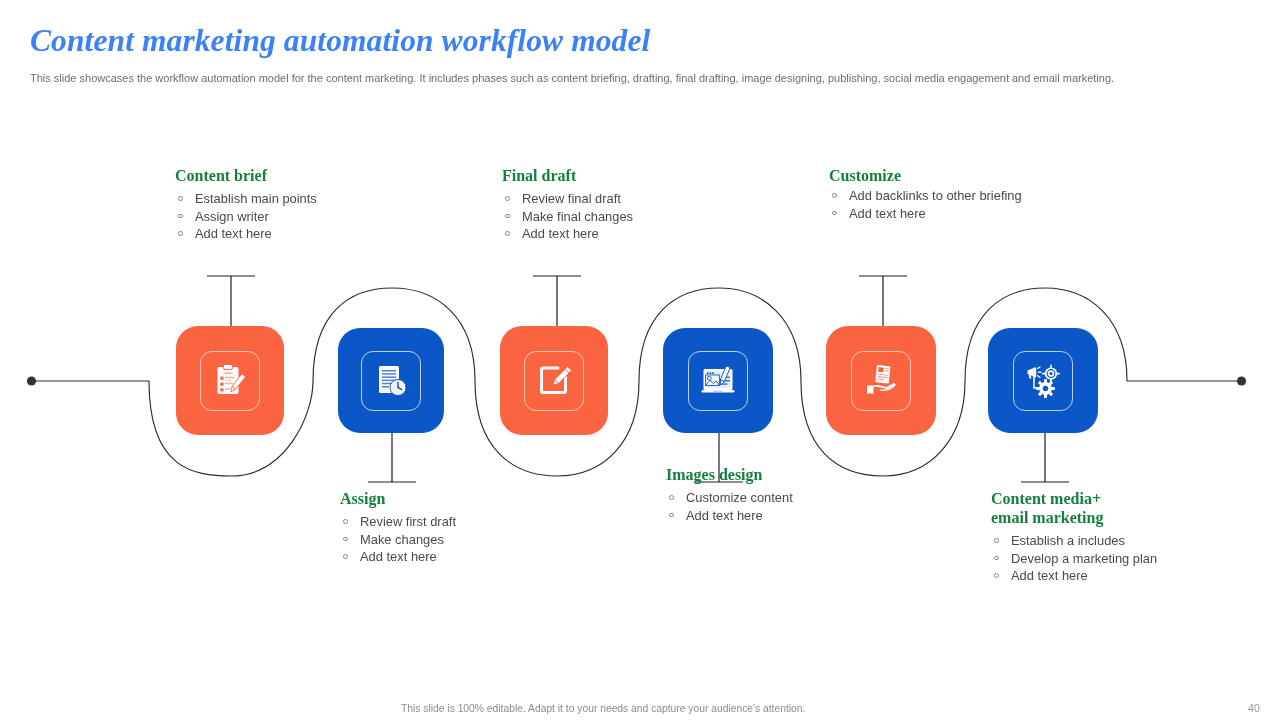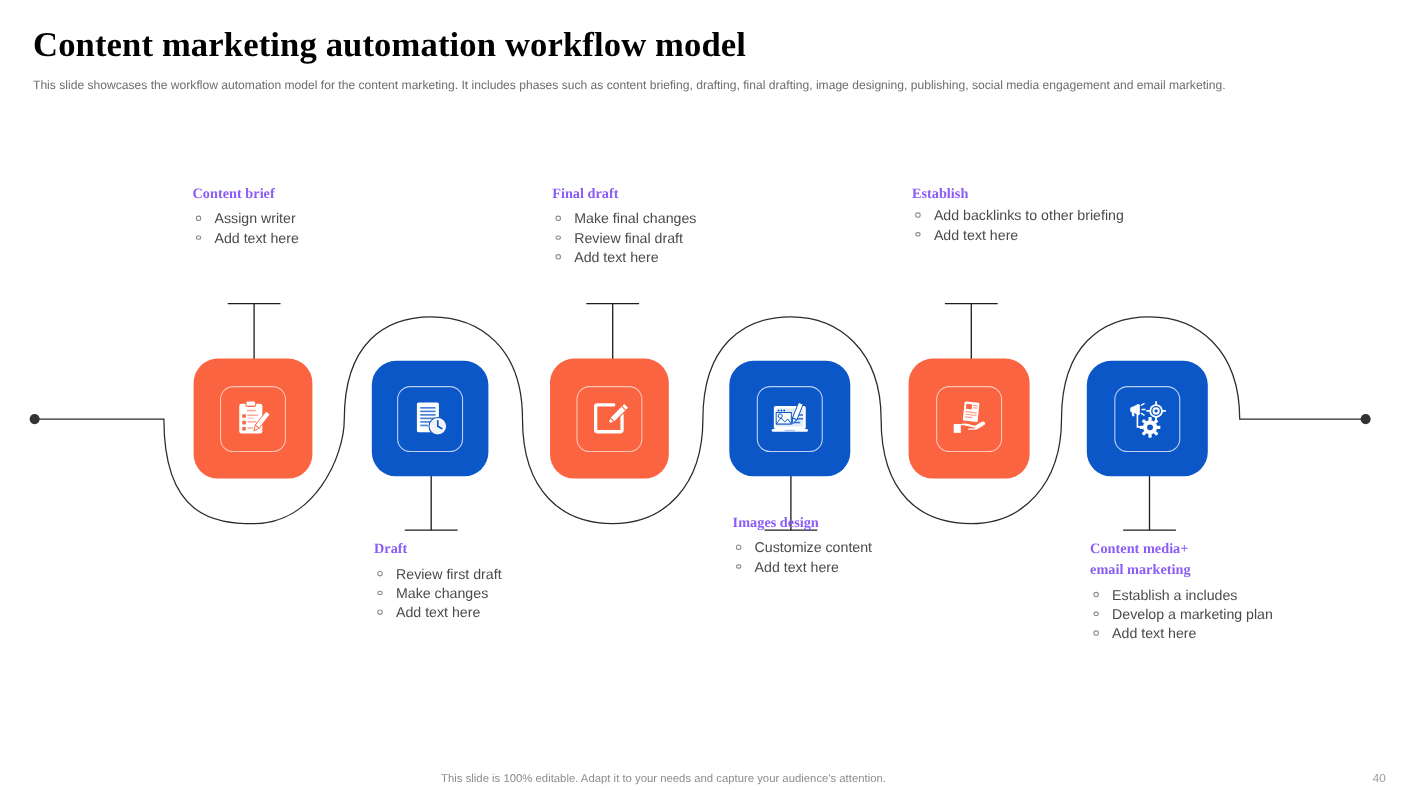--- a/index.html
+++ b/index.html
@@ -8,21 +8,21 @@
     font-family:"Liberation Sans","DejaVu Sans",sans-serif;
     -webkit-font-smoothing:antialiased;
   }
   #slide{position:absolute;inset:0;width:1280px;height:720px;}
 
   
   .title{
     position:absolute;left:30px;top:21px;
     font-family:"Liberation Serif","DejaVu Serif",serif;
     font-weight:bold;font-size:31.5px;line-height:40px;
-    color:#000000;letter-spacing:.1px;white-space:nowrap;
+    color:#3b82f6;letter-spacing:.1px;white-space:nowrap;font-style:italic;
   }
   .subtitle{
     position:absolute;left:30px;top:71px;width:1220px;
     font-size:11px;line-height:14px;color:#6d6d6d;white-space:nowrap;
   }
 
   
   #flowline{position:absolute;left:0;top:0;width:1280px;height:720px;pointer-events:none;}
 
   
@@ -38,21 +38,21 @@
     display:flex;align-items:center;justify-content:center;
   }
   .tile.blue .inner{border-color:rgba(255,255,255,.72);}
   .tile .inner svg{display:block;}
 
   
   .grp{position:absolute;}
   .grp h3{
     margin:0 0 5px 0;
     font-family:"Liberation Serif","DejaVu Serif",serif;
-    font-weight:bold;font-size:13px;line-height:19px;color:#8b5cf6;
+    font-weight:bold;font-size:16px;line-height:19px;color:#15803d;
     white-space:pre-line;
   }
   .grp.tight h3{margin-bottom:2px;}
   .grp ul{margin:0;padding:0;list-style:none;}
   .grp li{
     position:relative;padding-left:20px;
     font-size:12.9px;line-height:17.6px;color:#4a4a4a;
   }
   .grp li::before{
     content:"";position:absolute;left:3px;top:6px;
@@ -263,44 +263,45 @@
             <rect x="6" y="-1.5" width="3.4" height="3" rx=".7" transform="rotate(45)"></rect>
           </g>
         </g>
       </svg>
     </span>
   </div>
 
   <div class="grp" style="left:175px;top:166px;width:320px;">
     <h3>Content brief</h3>
     <ul>
+      <li>Establish main points</li>
       <li>Assign writer</li>
       <li>Add text here</li>
     </ul>
   </div>
 
   <div class="grp" style="left:502px;top:166px;width:320px;">
     <h3>Final draft</h3>
     <ul>
+      <li>Review final draft</li>
       <li>Make  final changes</li>
-      <li>Review final draft</li>
       <li>Add text here</li>
     </ul>
   </div>
 
   <div class="grp tight" style="left:829px;top:166px;width:330px;">
-    <h3>Establish</h3>
+    <h3>Customize</h3>
     <ul>
       <li>Add backlinks to other briefing</li>
       <li>Add text here</li>
     </ul>
   </div>
 
   <div class="grp" style="left:340px;top:489px;width:300px;">
-    <h3>Draft</h3>
+    <h3>Assign</h3>
     <ul>
       <li>Review first draft</li>
       <li>Make  changes</li>
       <li>Add text here</li>
     </ul>
   </div>
 
   <div class="grp" style="left:666px;top:465px;width:178px;">
     <h3>Images design</h3>
     <ul>

